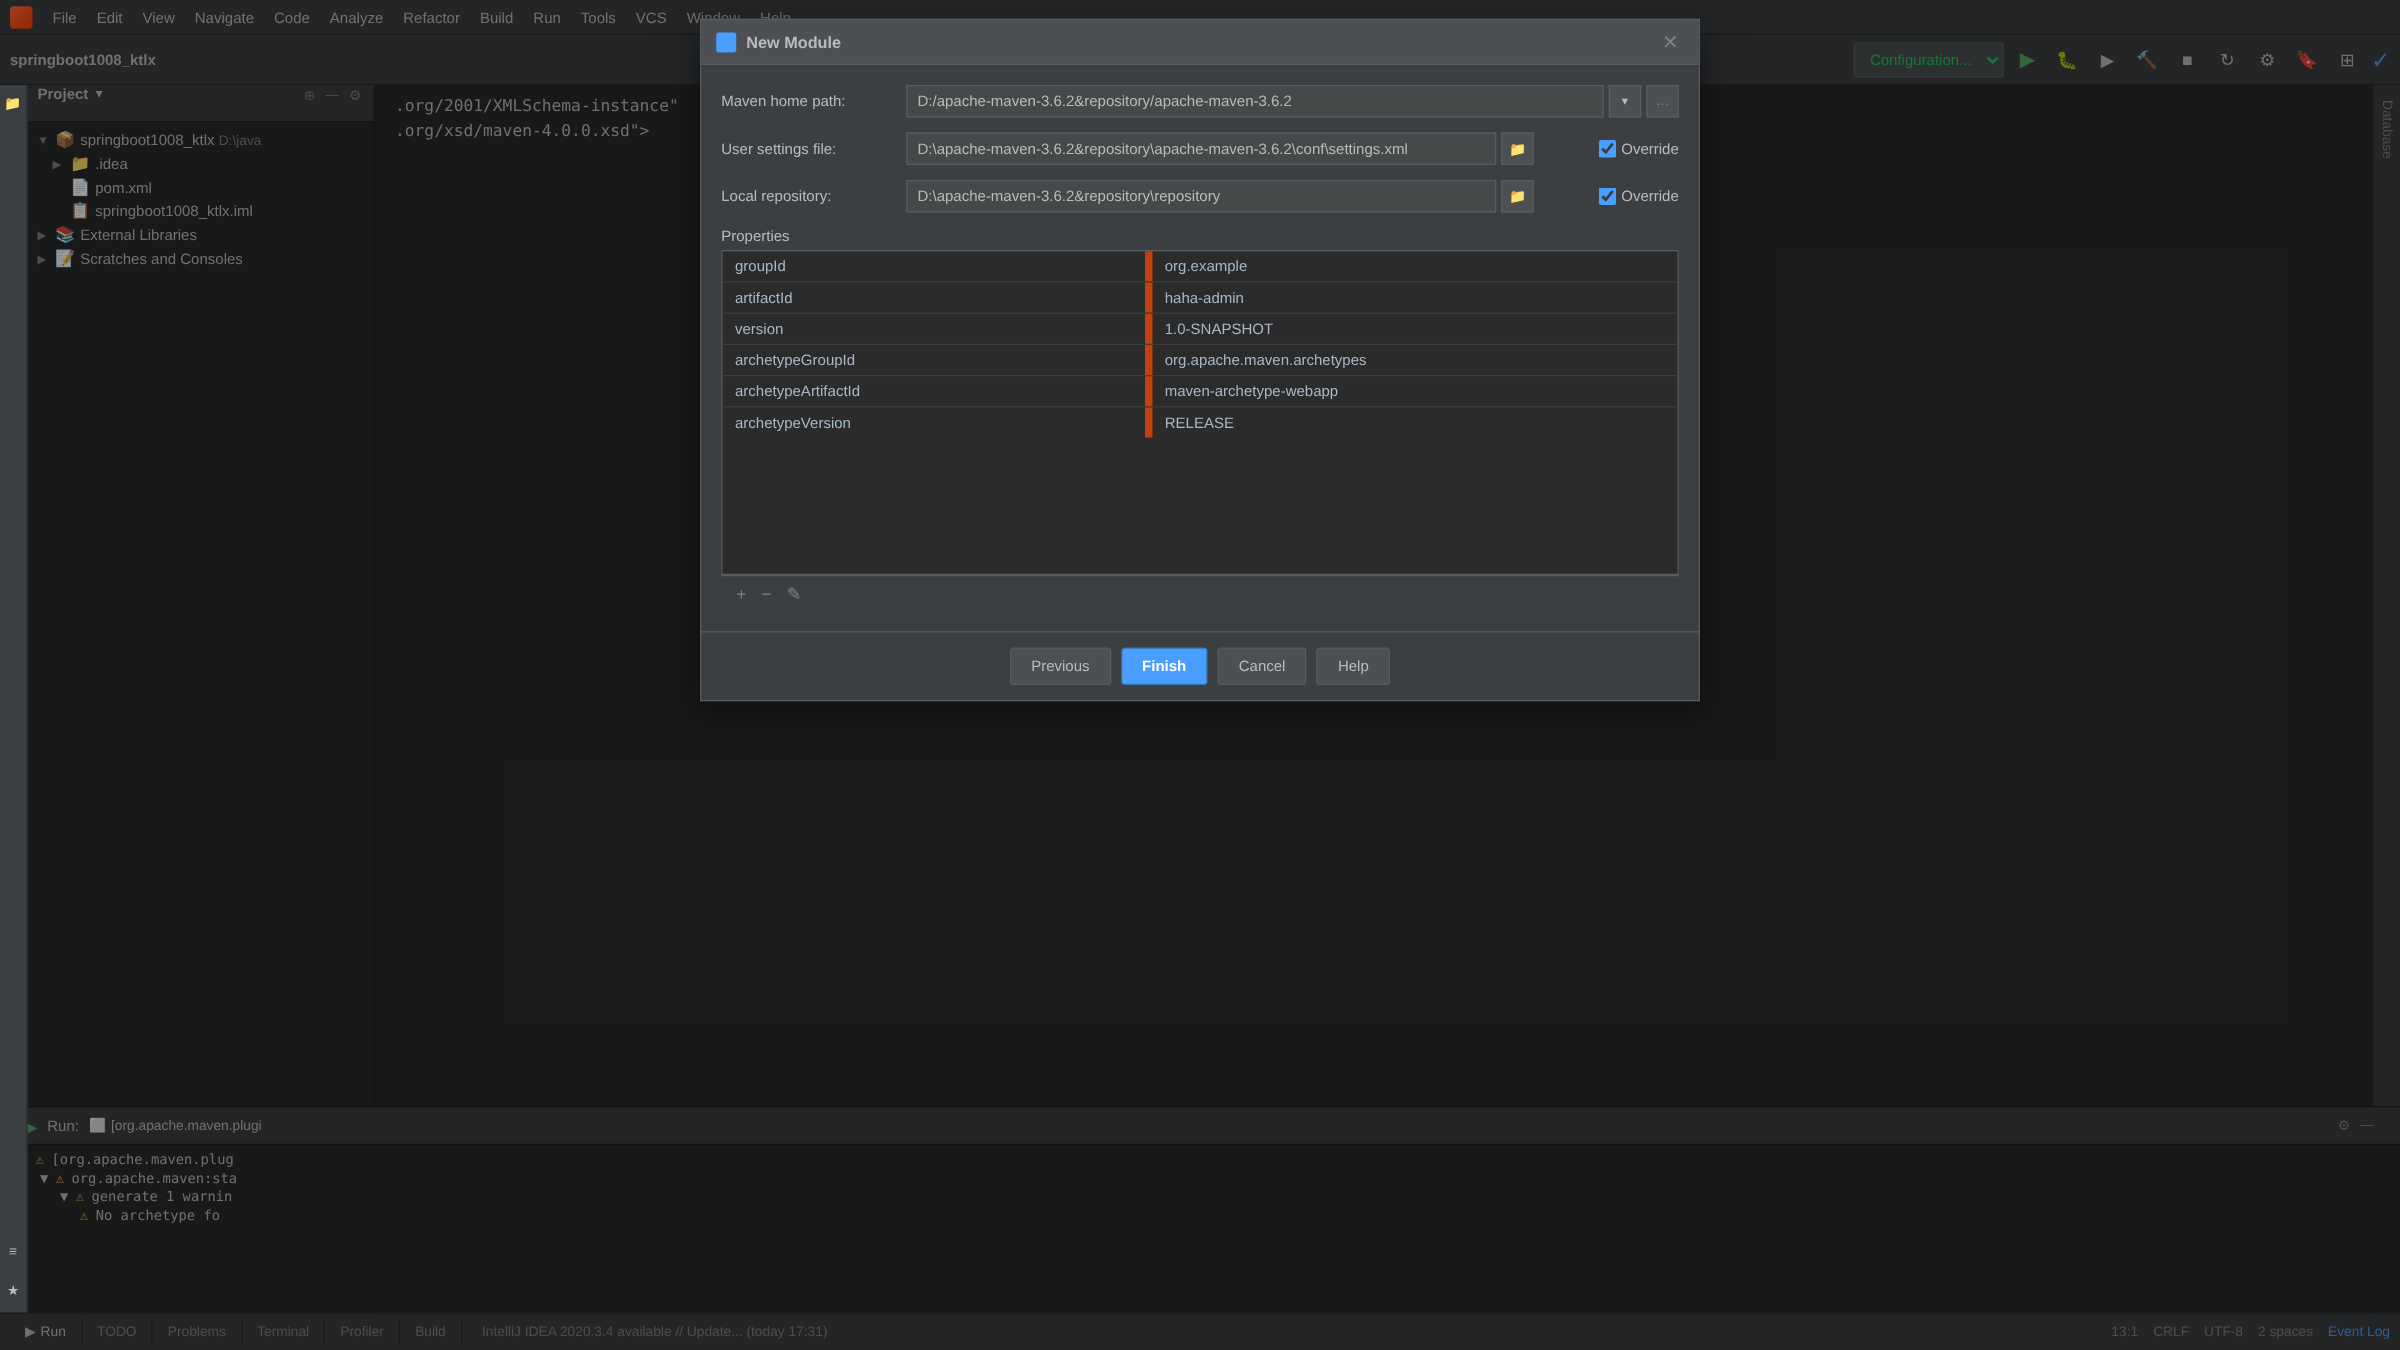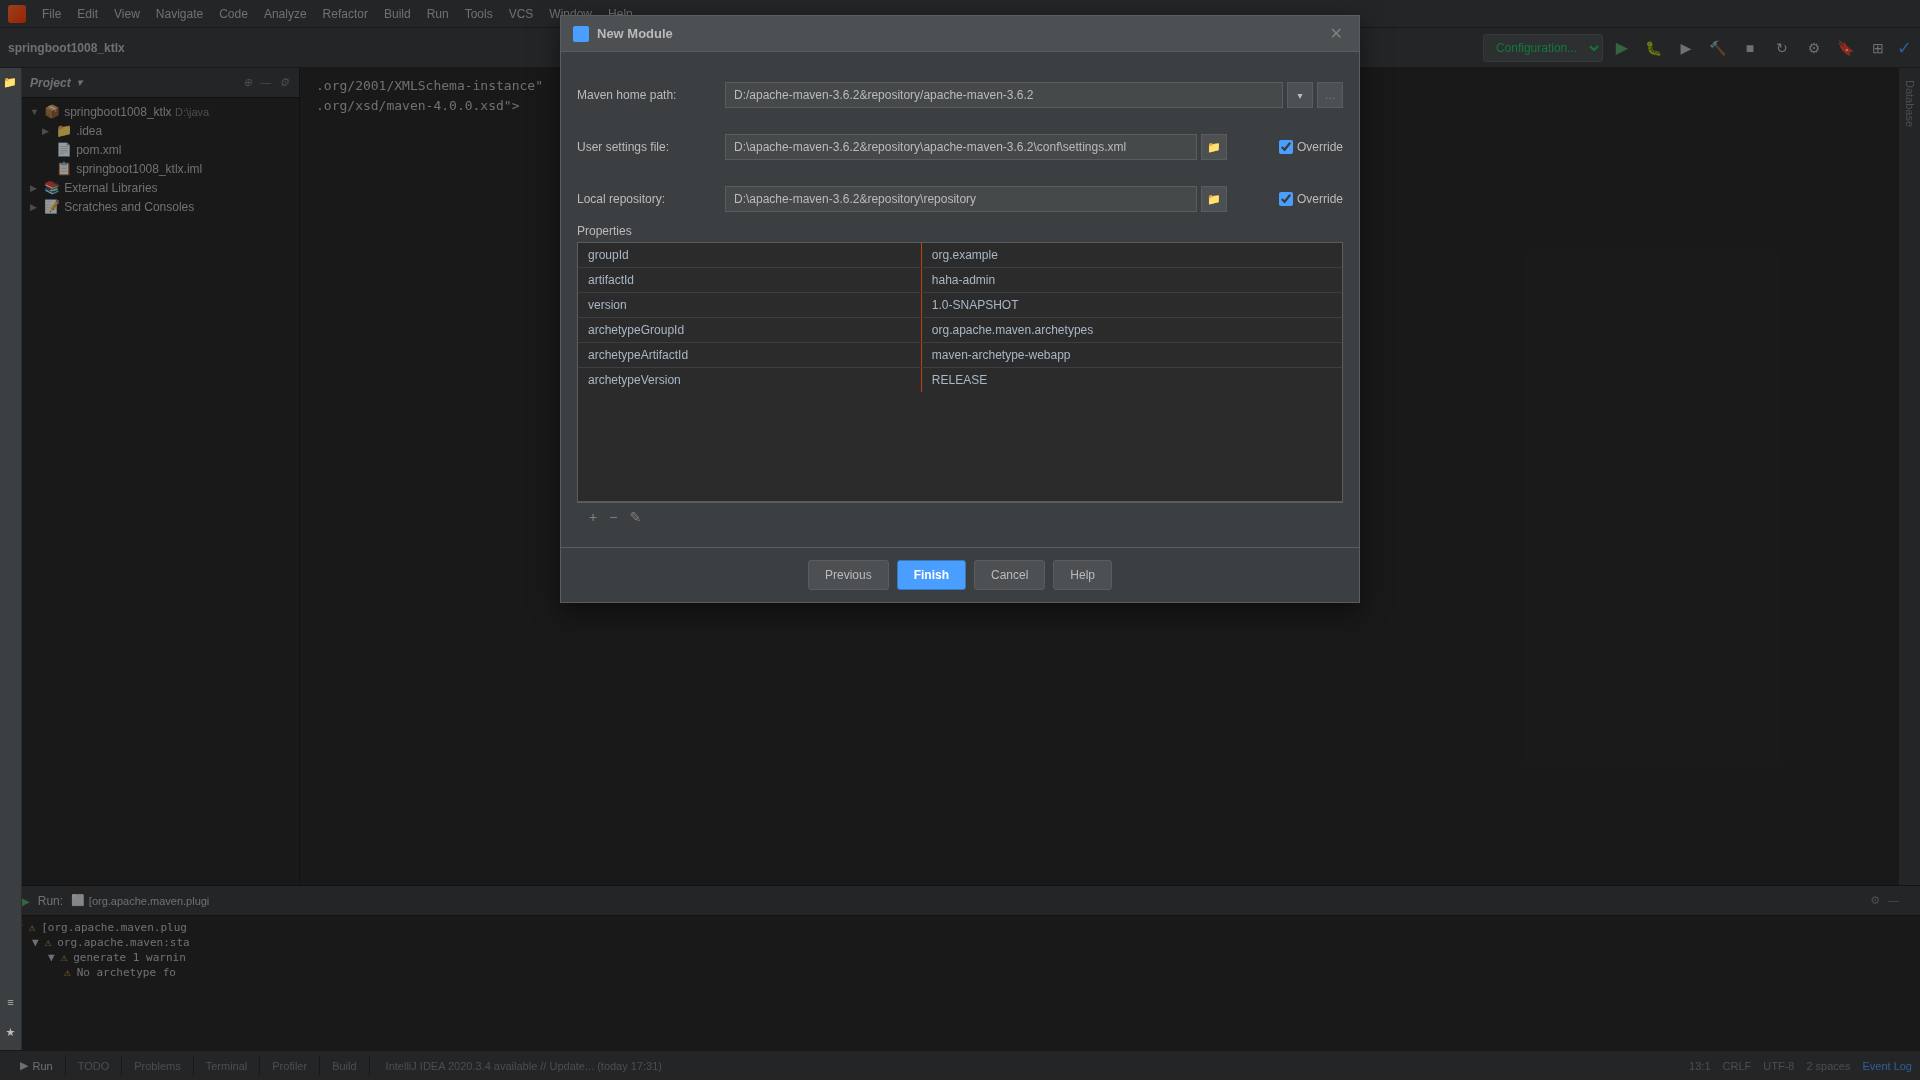--- a/index.html
+++ b/index.html
@@ -107,25 +107,23 @@
       bottom: 30px;
       background: #2b2b2b;
       border-right: 1px solid #1e1e1e;
       display: flex;
       flex-direction: column;
     }
     .project-panel-header {
       height: 30px;
       background: #3c3f41;
       display: flex;
-      align-items: center;
       padding: 0 8px;
       border-bottom: 1px solid #1e1e1e;
       gap: 6px;
-      font-style: italic;
     }
     .project-panel-icons {
       margin-left: auto;
       display: flex;
       gap: 4px;
     }
     .panel-icon-btn {
       color: #808080;
       font-size: 11px;
       cursor: pointer;
@@ -337,21 +335,20 @@
       padding: 16px;
       display: flex;
       flex-direction: column;
       gap: 12px;
     }
 
     .form-row {
       display: flex;
       align-items: center;
       gap: 8px;
-      margin-top: 14px;
     }
     .form-label {
       color: #bbbbbb;
       font-size: 12px;
       width: 140px;
       flex-shrink: 0;
     }
     .form-input-container {
       flex: 1;
       display: flex;
@@ -426,21 +423,21 @@
     .properties-row {
       display: flex;
       border-bottom: 1px solid #3c3f41;
     }
     .properties-row:last-child { border-bottom: none; }
     .properties-key {
       width: 45%;
       padding: 5px 10px;
       color: #a9b7c6;
       font-size: 12px;
-      border-right: 1px solid #c2410c;
+      border-right: 6px solid #c2410c;
     }
     .properties-val {
       flex: 1;
       padding: 5px 10px;
       color: #a9b7c6;
       font-size: 12px;
     }
     .properties-toolbar {
       display: flex;
       gap: 4px;

